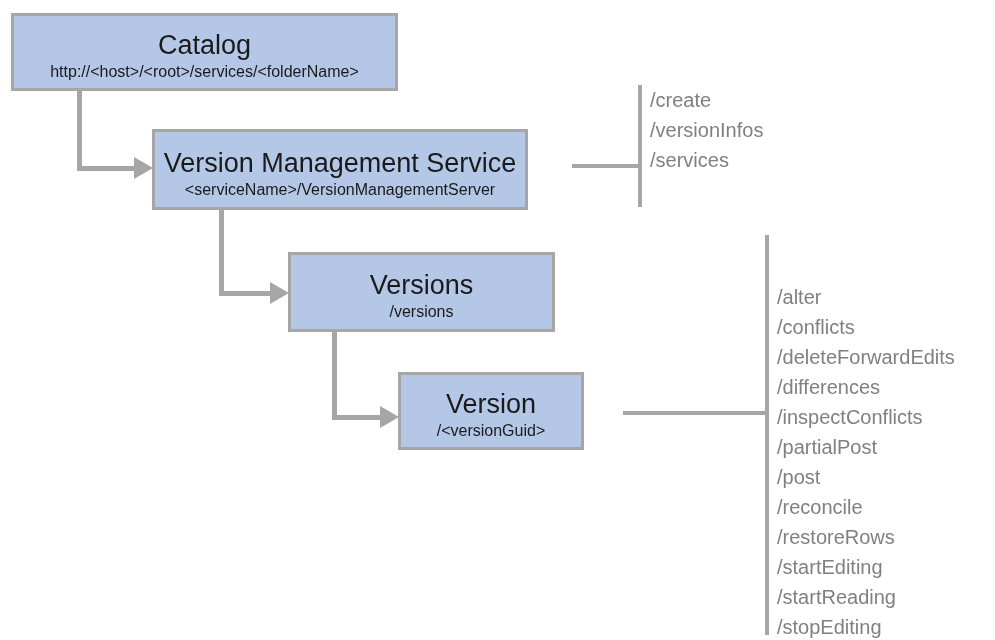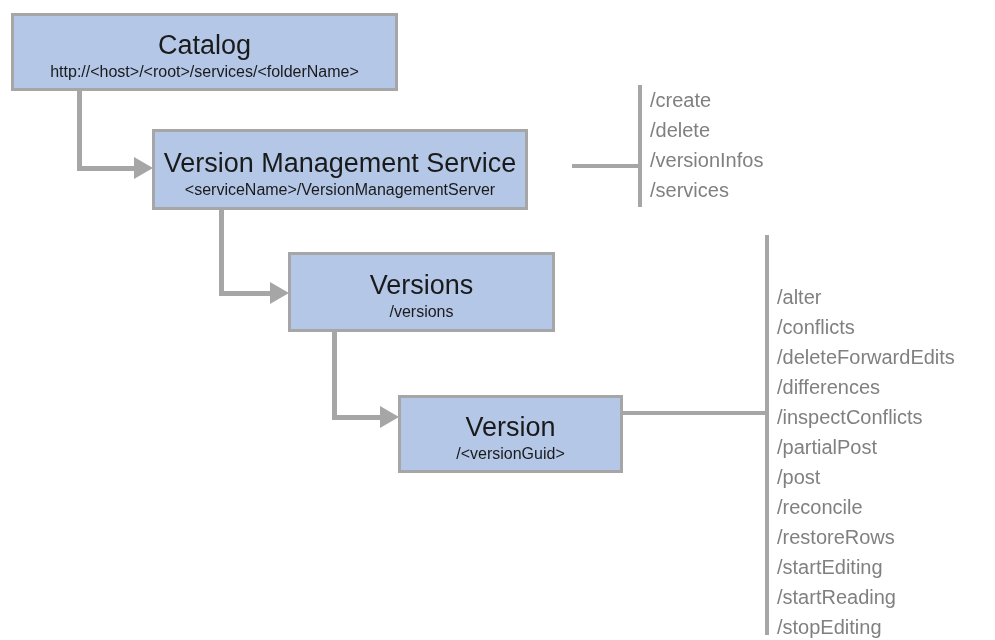--- a/index.html
+++ b/index.html
@@ -79,28 +79,27 @@
   <div class="node" style="left:152px; top:129px; width:376px; height:81px;">
     <div class="node-title">Version Management Service</div>
     <div class="node-subtitle">&lt;serviceName&gt;/VersionManagementServer</div>
   </div>
 
   <div class="node" style="left:288px; top:252px; width:267px; height:80px;">
     <div class="node-title">Versions</div>
     <div class="node-subtitle">/versions</div>
   </div>
 
-  <div class="node" style="left:398px; top:395px; width:225px; height:78px;">
+  <div class="node" style="left:398px; top:372px; width:186px; height:78px;">
     <div class="node-title">Version</div>
     <div class="node-subtitle">/&lt;versionGuid&gt;</div>
   </div>
 
   <div class="endpoints" style="left:650px; top:85px;">
     <div class="endpoint">/create</div>
-    <div class="endpoint">/delete</div>
     <div class="endpoint">/versionInfos</div>
     <div class="endpoint">/services</div>
   </div>
 
   <div class="endpoints" style="left:777px; top:237px;margin-top:45px;">
     <div class="endpoint">/alter</div>
     <div class="endpoint">/conflicts</div>
     <div class="endpoint">/deleteForwardEdits</div>
     <div class="endpoint">/differences</div>
     <div class="endpoint">/inspectConflicts</div>

